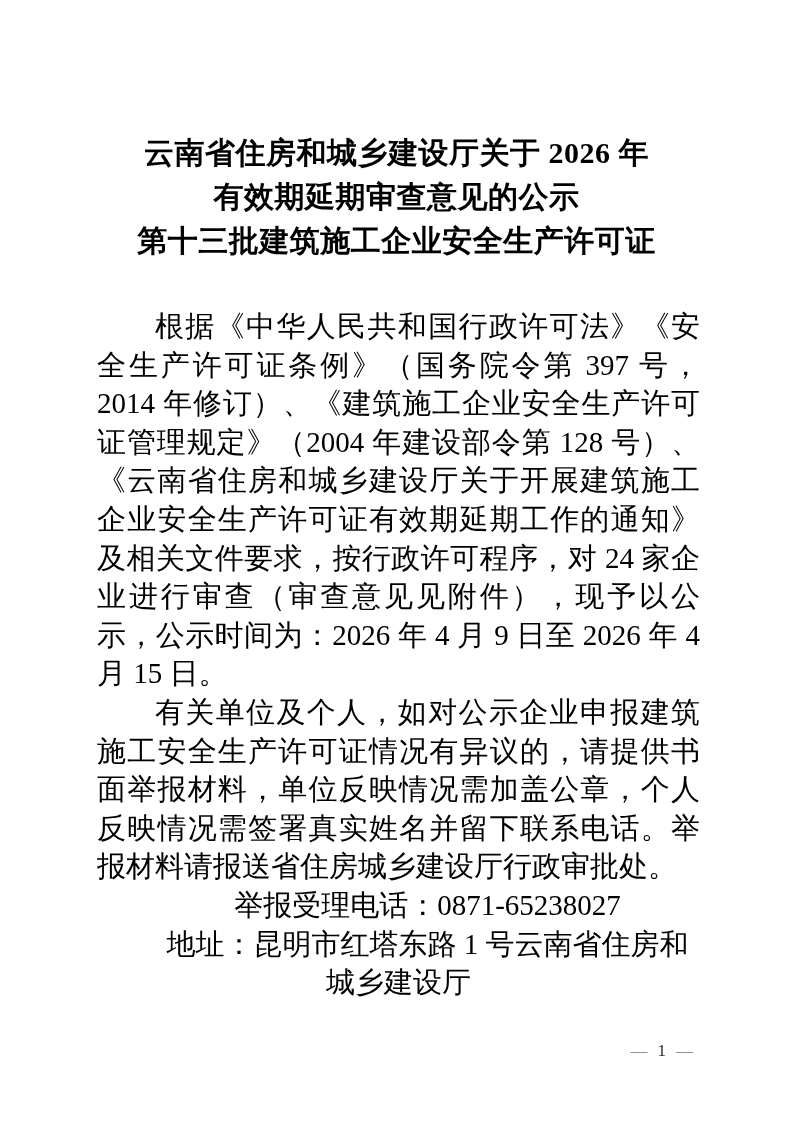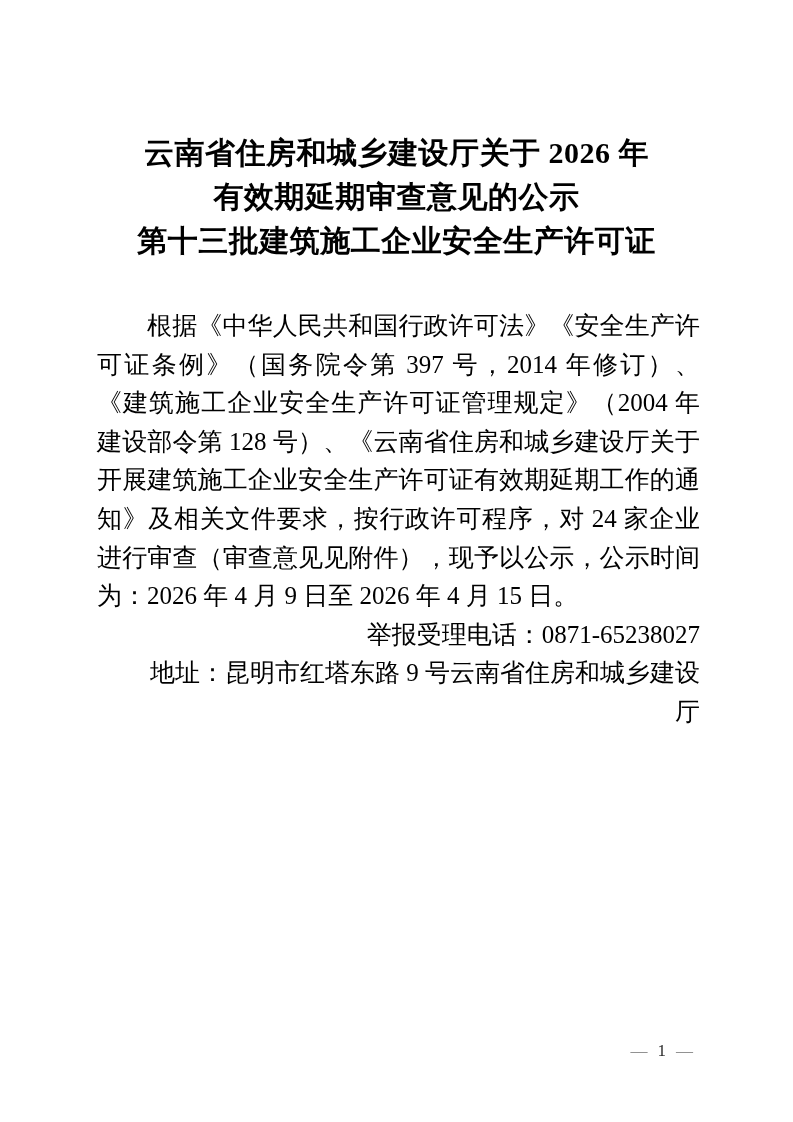--- a/index.html
+++ b/index.html
@@ -28,31 +28,31 @@
     padding-top: 131px;
     text-align: center;
     font-weight: bold;
     font-size: 30px;
     line-height: 44px;
     letter-spacing: 0.5px;
     color: var(--text-color);
   }
   .doc-body {
     margin: 44px 93px 0 97px;
-    font-size: 25px;
+    font-size: 29px;
     line-height: 38.6px;
     text-align: justify;
     color: var(--text-color);
   }
   .doc-body p {
     margin: 0;
     text-indent: 2em;
   }
   .doc-body p.contact-line {
-    text-align: right;
+    text-align: center;
   }
   .page-footer {
     position: absolute;
     top: 1040px;
     right: 100px;
     display: inline-flex;
     align-items: center;
     gap: 10px;
     font-size: 17px;
     line-height: 22px;
@@ -66,22 +66,23 @@
 <div class="page">
 
   <div class="doc-title">
     <div>云南省住房和城乡建设厅关于 2026 年</div>
     <div>有效期延期审查意见的公示</div>
     <div>第十三批建筑施工企业安全生产许可证</div>
   </div>
 
   <div class="doc-body">
     <p>根据《中华人民共和国行政许可法》《安全生产许可证条例》（国务院令第 397 号，2014 年修订）、《建筑施工企业安全生产许可证管理规定》（2004 年建设部令第 128 号）、《云南省住房和城乡建设厅关于开展建筑施工企业安全生产许可证有效期延期工作的通知》及相关文件要求，按行政许可程序，对 24 家企业进行审查（审查意见见附件），现予以公示，公示时间为：2026 年 4 月 9 日至 2026 年 4 月 15 日。</p>
+    <p>有关单位及个人，如对公示企业申报建筑施工安全生产许可证情况有异议的，请提供书面举报材料，单位反映情况需加盖公章，个人反映情况需签署真实姓名并留下联系电话。举报材料请报送省住房城乡建设厅行政审批处。</p>
     <p class="contact-line">举报受理电话：0871-65238027</p>
-    <p class="contact-line">地址：昆明市红塔东路 9 号云南省住房和城乡建设厅</p>
+    <p class="contact-line">地址：昆明市红塔东路 1 号云南省住房和城乡建设厅</p>
   </div>
 
   <div class="page-footer">
     <span class="dash">—</span>
     <span class="num">1</span>
     <span class="dash">—</span>
   </div>
 
 </div>
 

